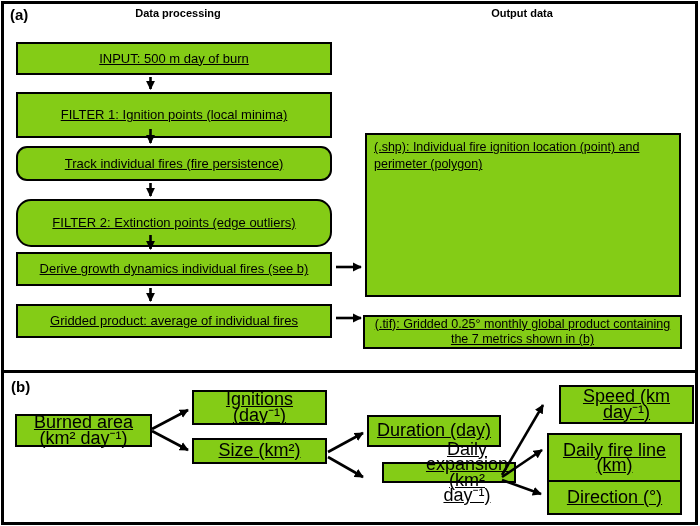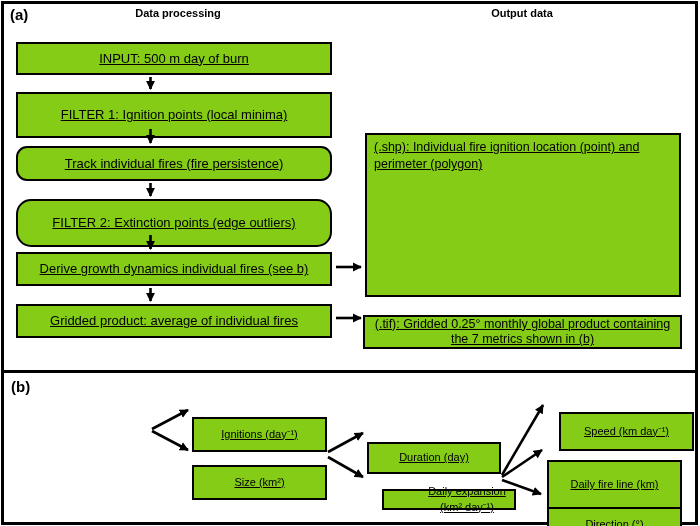--- a/index.html
+++ b/index.html
@@ -82,24 +82,24 @@
     left: 363px; top: 303px; width: 319px; height: 34px;
     text-align: center;
     justify-content: flex-start;
     font-size: 12.5px;
     line-height: 15.5px;
     padding: 0 2px;
     margin-top: 12px;
   }
 
   
-  .node { width: 135px; font-size: 11px; line-height: 15.5px; margin-top: 27px; }
+  .node { width: 135px; font-size: 18px; line-height: 15.5px; }
   .n-burned    { left: 15px;  top: 414px; width: 137px; height: 33px; }
   .n-ignitions { left: 192px; top: 390px; height: 35px; }
-  .n-size      { left: 192px; top: 438px; height: 35px; }
+  .n-size      { left: 192px; top: 438px; height: 26px; }
   .n-duration  { left: 367px; top: 415px; width: 134px; height: 32px; }
   .n-dexp      { left: 382px; top: 462px; width: 134px; height: 21px; padding-left: 40px; }
   .n-speed     { left: 559px; top: 385px; height: 39px; }
   .n-dfl       { left: 547px; top: 433px; height: 50px; }
   .n-direction { left: 547px; top: 480px; height: 35px; }
 
   .arrows {
     position: absolute;
     left: 0; top: 0;
     width: 700px; height: 526px;
@@ -128,20 +128,21 @@
   <div class="box step s5">Derive growth dynamics individual fires (see b)</div>
   <div class="box step s6">Gridded product: average of individual fires</div>
 
   <div class="box out-big">
     <p>(.shp): Individual fire ignition location (point) and perimeter (polygon)</p>
   </div>
   <div class="box out-small">
     <span>(.tif): Gridded 0.25° monthly global product containing the 7 metrics shown in (b)</span>
   </div>
 
+  <div class="box node n-burned">Burned area (km² day⁻¹)</div>
   <div class="box node n-ignitions">Ignitions (day⁻¹)</div>
   <div class="box node n-size">Size (km²)</div>
   <div class="box node n-duration">Duration (day)</div>
   <div class="box node n-dexp">Daily expansion (km² day⁻¹)</div>
   <div class="box node n-speed">Speed (km day⁻¹)</div>
   <div class="box node n-dfl">Daily fire line (km)</div>
   <div class="box node n-direction">Direction (°)</div>
 
   <svg class="arrows" viewBox="0 0 700 526" xmlns="http://www.w3.org/2000/svg">
     <defs>

